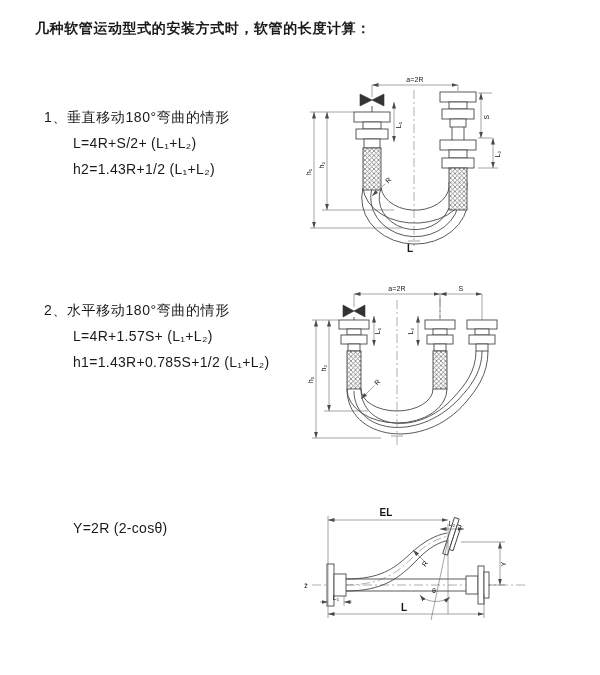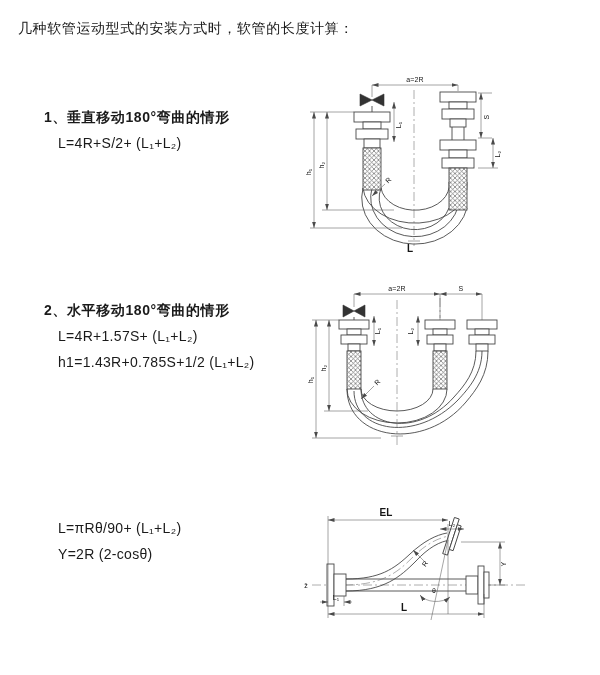--- a/index.html
+++ b/index.html
@@ -1,22 +1,22 @@
 <!DOCTYPE html>
 <html><head>
 <meta charset="utf-8">
 <style>
   html,body{margin:0;padding:0}
   body{width:600px;height:675px;background:#ffffff;position:relative;overflow:hidden;
        font-family:"Liberation Sans",sans-serif;color:#1a1a1a}
-  .title{position:absolute;left:18px;top:20px;font-size:14px;font-weight:normal;letter-spacing:.6px}
+  .title{position:absolute;left:35px;top:20px;font-size:14px;font-weight:bold;letter-spacing:.6px}
   .section{position:absolute;left:44px}
   #s1{top:104px}#s2{top:297px}#s3{top:515px}
-  .heading{font-size:14px;font-weight:bold;line-height:26px;letter-spacing:.6px;white-space:nowrap}
-  .formula{font-size:14px;line-height:26px;margin-left:14px;letter-spacing:.3px;white-space:nowrap}
+  .heading{font-size:14px;font-weight:normal;line-height:26px;letter-spacing:.6px;white-space:nowrap}
+  .formula{font-size:14px;line-height:26px;margin-left:29px;letter-spacing:.3px;white-space:nowrap}
   svg.dg{position:absolute}
   #dg1{left:302px;top:70px}
   #dg2{left:306px;top:280px}
   #dg3{left:298px;top:496px}
   .pipe{stroke:#474747;stroke-width:.9;fill:none}
   .conn{stroke:#474747;stroke-width:.9;fill:#ffffff}
   .dim{stroke:#5a5a5a;stroke-width:.55;fill:none}
   .dimA{marker-start:url(#arw);marker-end:url(#arw)}
   .cl{stroke:#6a6a6a;stroke-width:.55;stroke-dasharray:9 3 2 3;fill:none}
   .lb{font-size:7px;fill:#151515;letter-spacing:.2px}
@@ -36,30 +36,30 @@
       <path d="M0,0 L4.5,4.5 M4.5,0 L0,4.5" stroke="#6c6c6c" stroke-width="0.7" fill="none"></path>
     </pattern>
   </defs>
 </svg>
 
 <div class="title">几种软管运动型式的安装方式时，软管的长度计算：</div>
 
 <div class="section" id="s1">
   <div class="heading">1、垂直移动180°弯曲的情形</div>
   <div class="formula">L=4R+S/2+ (L₁+L₂)</div>
+  <div class="formula">h2=1.43R+1/2 (L₁+L₂)</div>
 </div>
 
 <div class="section" id="s2">
   <div class="heading">2、水平移动180°弯曲的情形</div>
   <div class="formula">L=4R+1.57S+ (L₁+L₂)</div>
   <div class="formula">h1=1.43R+0.785S+1/2 (L₁+L₂)</div>
 </div>
 
 <div class="section" id="s3">
-  <div class="formula">L=πRθ/90+ (L₁+L₂)</div>
   <div class="formula">Y=2R (2-cosθ)</div>
 </div>
 
 <svg id="dg1" class="dg" width="296" height="190" viewBox="0 0 296 190">
 
   <g>
     <path class="pipe" d="M61,118 A52,45 0 0 0 165,138"></path>
     <path class="pipe" d="M79,118 A34,30 0 0 0 147,138"></path>
     <path class="pipe" d="M61,118 A52,38 0 0 0 165,112"></path>
     <path class="pipe" d="M79,118 A34,25 0 0 0 147,112"></path>

